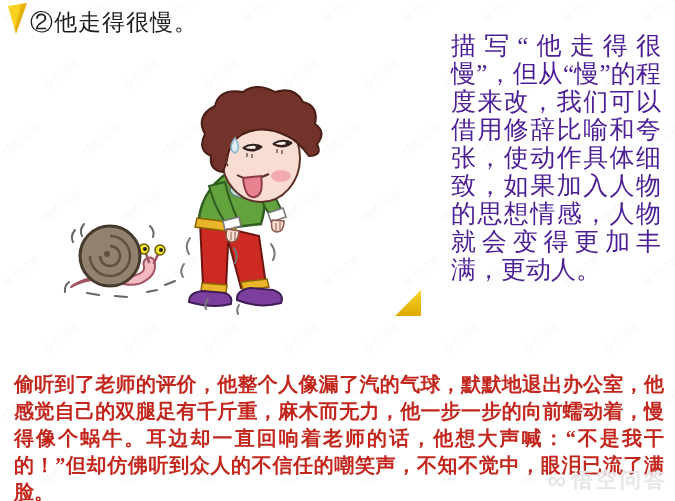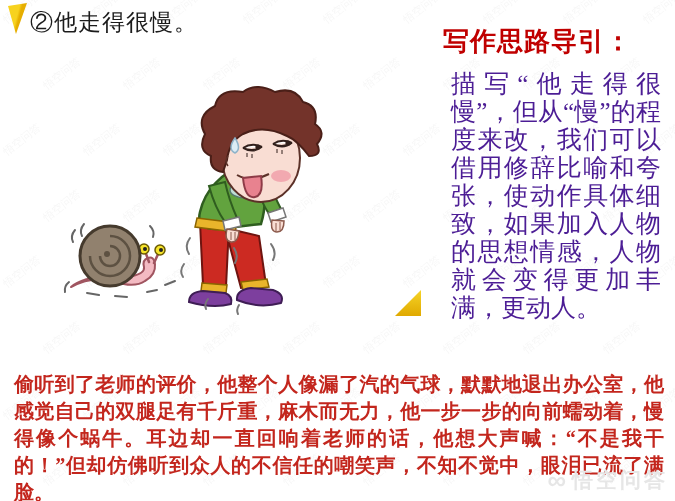--- a/index.html
+++ b/index.html
@@ -236,21 +236,20 @@
         <path d="M214,158 q6,8 2,16"></path>
         <path d="M151,213 q-4,5 -2,10"></path>
         <path d="M182,219 q-3,5 -1,9"></path>
       </g>
     </g>
   </svg>
 
   <div class="corner-tri"></div>
 
   <div class="guide">
-    <p class="guide-heading">写作思路导引：</p>
     <p class="guide-body">描写“他走得很慢”，但从“慢”的程度来改，我们可以借用修辞比喻和夸张，使动作具体细致，如果加入人物的思想情感，人物就会变得更加丰满，更动人。</p>
   </div>
 
   <div class="expansion-body">偷听到了老师的评价，他整个人像漏了汽的气球，默默地退出办公室，他感觉自己的双腿足有千斤重，麻木而无力，他一步一步的向前蠕动着，慢得像个蜗牛。耳边却一直回响着老师的话，他想大声喊：“不是我干的！”但却仿佛听到众人的不信任的嘲笑声，不知不觉中，眼泪已流了满脸。</div>
 
   <div class="brand-wm">
     <span class="logo">∞</span>
     <span class="txt">悟空问答</span>
   </div>
 

